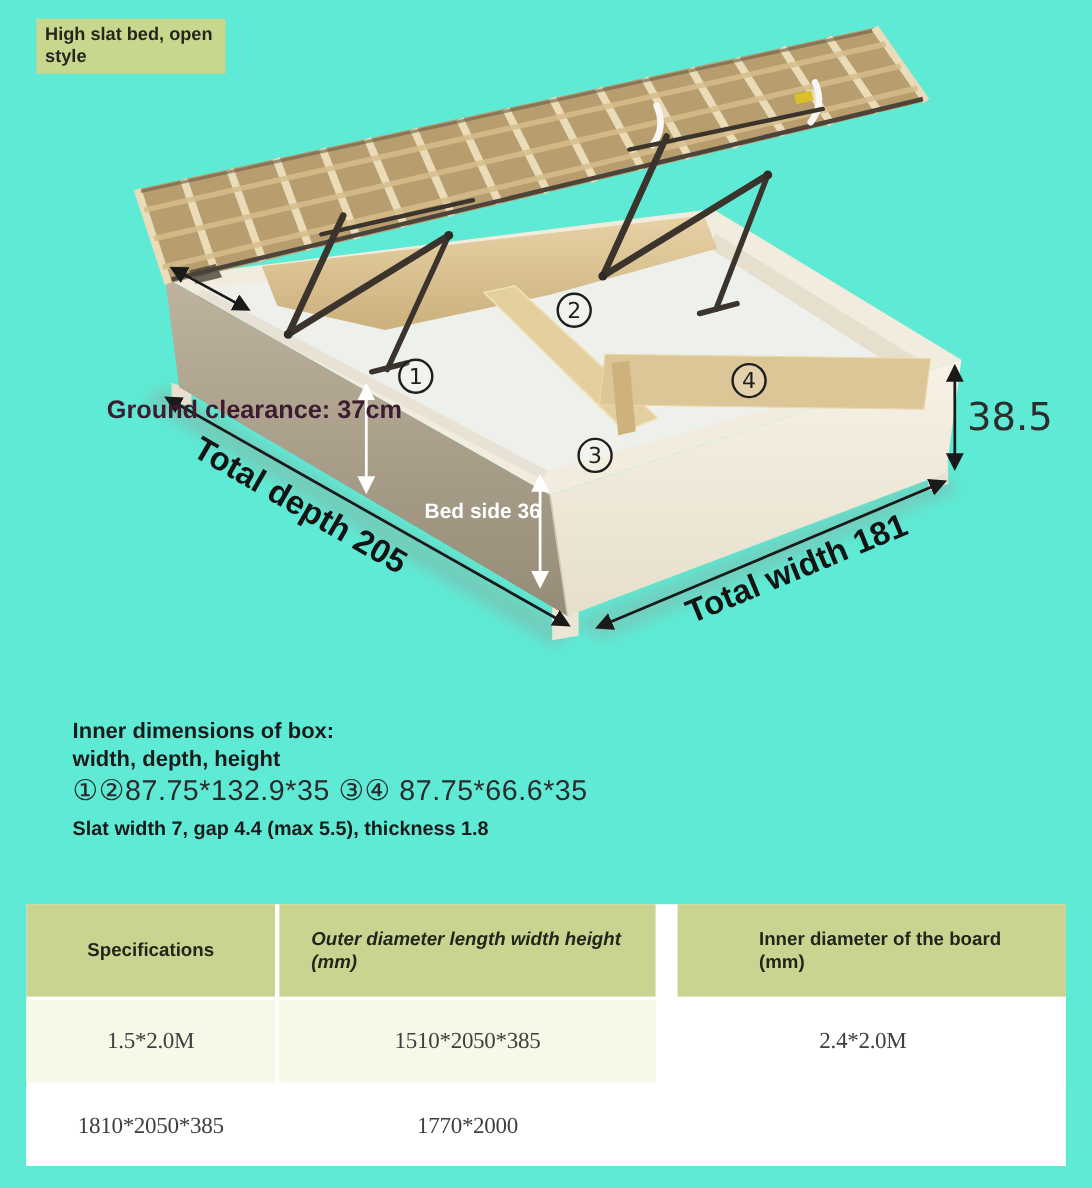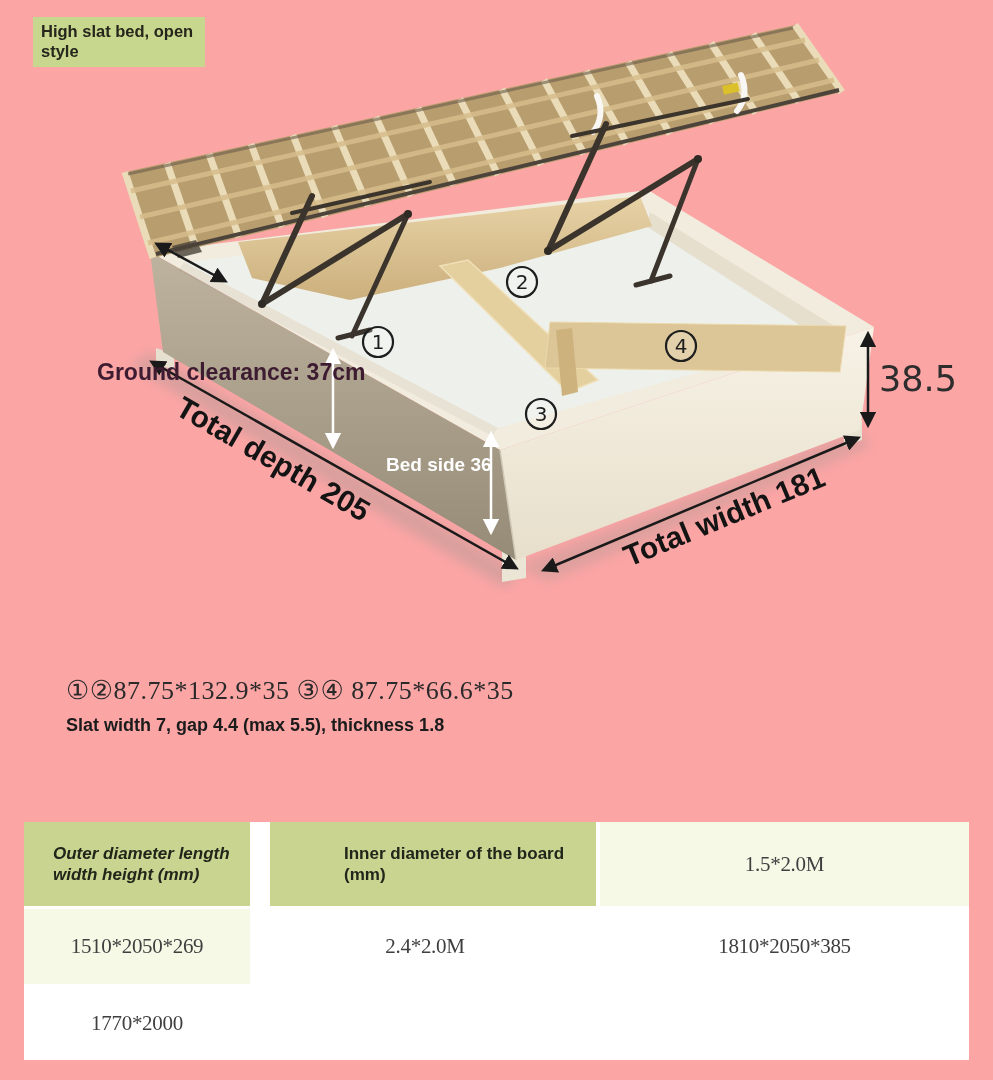--- a/index.html
+++ b/index.html
@@ -1,33 +1,33 @@
 <!DOCTYPE html>
 <html><head>
 <meta charset="utf-8">
 <style>
   html,body{margin:0;padding:0;}
   .canvas{
     position:relative; width:993px; height:1080px;
-    background:#fca5a5; overflow:hidden;
+    background:#5eead4; overflow:hidden;
     font-family:"Liberation Sans",sans-serif;
   }
   
   .badge{
     position:absolute; left:33px; top:17px; width:172px; box-sizing:border-box;
     background:#c8d78e; color:#26261c; font-weight:bold;
     font-size:16.5px; line-height:1.2; padding:5px 8px;
   }
   
   .diagram-svg{position:absolute; left:0; top:0;}
   
   .notes{position:absolute; left:66px; top:653px; color:#1b1b1b;}
   .notes .n1,.notes .n2{font-size:20px; font-weight:bold; line-height:25px;}
-  .notes .n3{font-size:26px; font-weight:400; color:#2a2a2a; margin-top:22px;
-             font-family:Liberation Serif, serif; letter-spacing:.5px;}
+  .notes .n3{font-size:26px; font-weight:400; color:#2a2a2a; margin-top:0;
+             font-family:Liberation Sans, sans-serif; letter-spacing:.5px;}
   .notes .n4{font-size:18px; font-weight:bold; margin-top:9px;}
   
   .spec-table{
     position:absolute; left:24px; top:822px; width:945px;
     display:grid; grid-template-columns:226px 342px 369px;
     grid-template-rows:84px 75px 73px;
     column-gap:4px; row-gap:3px; background:#ffffff;
   }
   .cell{display:flex; align-items:center; justify-content:center; box-sizing:border-box;}
   .th{background:#c9d491; color:#20261a; font-size:17px; font-weight:bold; line-height:1.25;}
@@ -193,29 +193,32 @@
     <g>
       <text x="97" y="380" font-size="23" font-weight="bold" fill="#3d1b31">Ground clearance: 37cm</text>
       <text transform="translate(268,468) rotate(30)" text-anchor="middle" font-size="30" font-weight="bold" fill="#141414">Total depth 205</text>
       <text x="386" y="471" font-size="19" font-weight="bold" fill="#ffffff">Bed side 36</text>
       <text transform="translate(728,526) rotate(-22.5)" text-anchor="middle" font-size="30" font-weight="bold" fill="#141414">Total width 181</text>
       <text class="h385" x="879" y="391" font-size="35" fill="#2d2d2d">38.5</text>
     </g>
   </svg>
 
   <div class="notes">
+    <div class="n1">Inner dimensions of box:</div>
+    <div class="n2">width, depth, height</div>
     <div class="n3">①②87.75*132.9*35 ③④ 87.75*66.6*35</div>
     <div class="n4">Slat width 7, gap 4.4 (max 5.5), thickness 1.8</div>
   </div>
 
   <div class="spec-table">
+    <div class="cell th">Specifications</div>
     <div class="cell th left pad2">Outer diameter length width height (mm)</div>
     <div class="cell th left pad3">Inner diameter of the board (mm)</div>
 
     <div class="cell td row1">1.5*2.0M</div>
-    <div class="cell td row1">1510*2050*269</div>
+    <div class="cell td row1">1510*2050*385</div>
 
     <div class="cell td row2">2.4*2.0M</div>
     <div class="cell td row2">1810*2050*385</div>
     <div class="cell td row2">1770*2000</div>
   </div>
 
 </div>
 
 </body></html>

